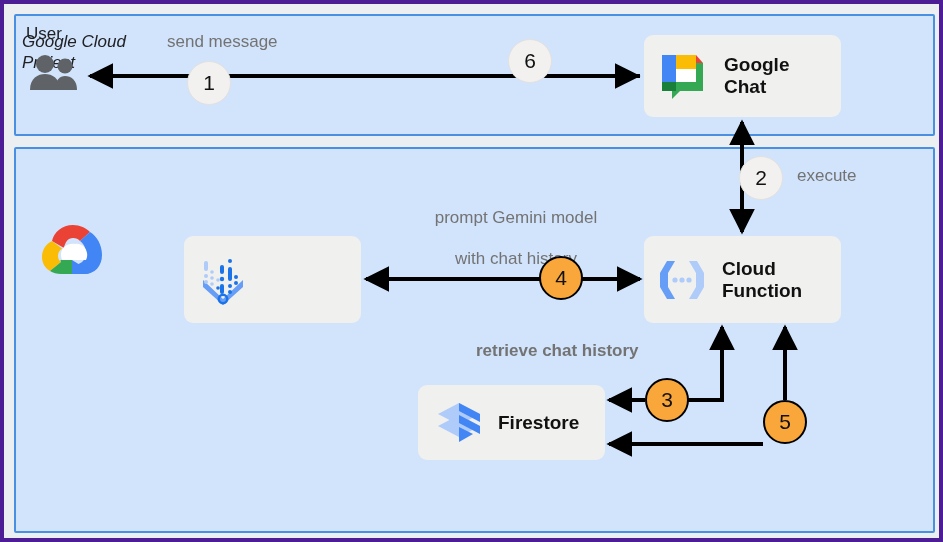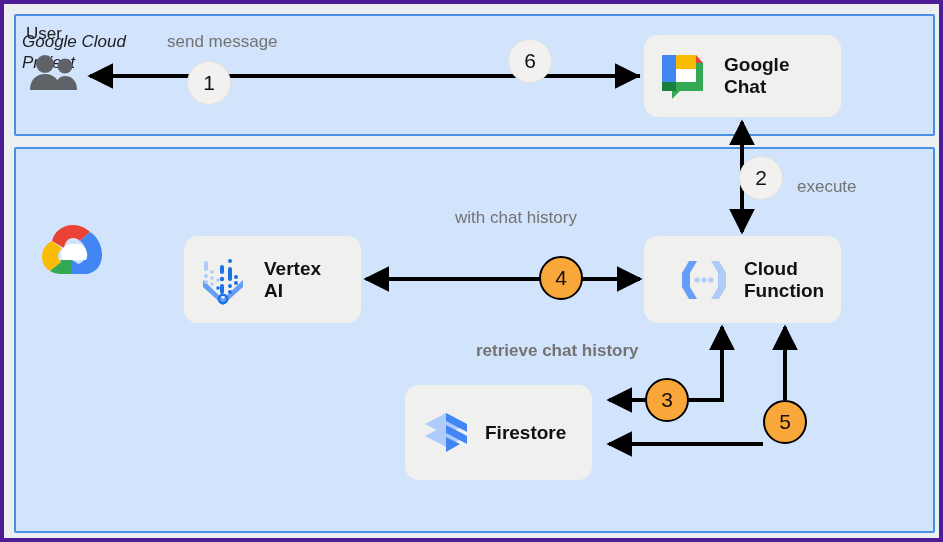--- a/index.html
+++ b/index.html
@@ -34,21 +34,21 @@
     white-space:pre-line;
     font-weight:400;
   }
   #title-user{ left:22px; top:20px; }
   #title-gcp{ left:18px; top:28px;font-style:italic; }
 
   
   .card{
     position:absolute;
     background:#f0f0ee;
-    border-radius:14px;
+    border-radius:9px;
     display:flex;
     align-items:center;
     box-sizing:border-box;
   }
   .card-label{
     font-size:19px;
     font-weight:bold;
     color:#111;
     line-height:1.14;
     white-space:pre-line;
@@ -59,45 +59,45 @@
     flex:0 0 auto;
   }
   #card-chat{ left:640px; top:31px; width:197px; height:82px; }
   #card-chat .card-ico{ width:62px; margin-left:8px; }
   #card-chat .card-label{ margin-left:10px; }
 
   #card-vertex{ left:180px; top:232px; width:177px; height:87px; }
   #card-vertex .card-ico{ width:58px; margin-left:10px; }
   #card-vertex .card-label{ margin-left:12px; }
 
-  #card-cf{ left:640px; top:232px; width:197px; height:87px;padding-left:22px; }
+  #card-cf{ left:640px; top:232px; width:197px; height:87px; }
   #card-cf .card-ico{ width:60px; margin-left:8px; }
   #card-cf .card-label{ margin-left:10px; }
 
-  #card-fs{ left:401px; top:381px; width:187px; height:95px;align-items:center; }
+  #card-fs{ left:414px; top:381px; width:187px; height:75px;align-items:center; }
   #card-fs .card-ico{ width:58px; margin-left:12px; }
   #card-fs .card-label{ margin-left:10px; }
 
   
   #icon-user-people{ position:absolute; left:24px; top:50px; width:52px; height:38px; }
   #icon-gcloud{ position:absolute; left:36px; top:218px; width:64px; height:52px; }
 
   
   .edge-label{
     position:absolute;
     font-size:17px;
     color:#737373;
     line-height:1.2;
     white-space:pre-line;
     text-align:center;
   }
   .edge-label.bold{ font-weight:bold; }
   #lbl-send{ left:163px; top:28px; }
   #lbl-answer{ left:350px; top:90px; }
-  #lbl-execute{ left:793px; top:173px; }
+  #lbl-execute{ left:793px; top:162px; }
   #lbl-prompt{ left:408px; top:184px; width:208px; }
   #lbl-retrieve{ left:472px; top:337px; }
   #lbl-update{ left:705px; top:471px; }
 
   
   .badge{
     position:absolute;
     width:44px;height:44px;
     border-radius:50%;
     display:flex;align-items:center;justify-content:center;
@@ -205,22 +205,20 @@
           <circle cx="32" cy="37" r="2"></circle>
           <rect x="22" y="10" width="4" height="9" rx="2"></rect>
           <circle cx="24" cy="24" r="2.2"></circle>
           <rect x="22" y="29" width="4" height="10" rx="2"></rect>
           <circle cx="38" cy="22" r="2"></circle>
           <circle cx="38" cy="28" r="2"></circle>
           <circle cx="20" cy="33" r="1.8"></circle>
         </g>
       </svg>
     </div>
-    <div class="card-label">Vertex
-AI</div>
   </div>
 
   <div class="card" id="card-cf">
     <div class="card-ico">
       <svg width="52" height="52" viewBox="0 0 52 52">
         <path d="M 19 7 L 11 7 L 4 19 L 4 33 L 11 45 L 19 45 L 12 33 L 12 19 Z" fill="#669df6"></path>
         <path d="M 33 7 L 41 7 L 48 19 L 48 33 L 41 45 L 33 45 L 40 33 L 40 19 Z" fill="#aecbfa"></path>
         <circle cx="19" cy="26" r="2.6" fill="#aecbfa"></circle>
         <circle cx="26" cy="26" r="2.6" fill="#aecbfa"></circle>
         <circle cx="33" cy="26" r="2.6" fill="#aecbfa"></circle>
@@ -239,20 +237,21 @@
         <path d="M 25 17 L 46 28 L 46 36 L 25 25 Z" fill="#4285f4"></path>
         <path d="M 25 29 L 39 36 L 25 44 Z" fill="#4285f4"></path>
       </svg>
     </div>
     <div class="card-label">Firestore</div>
   </div>
 
   <div class="edge-label" id="lbl-send">send message</div>
   <div class="edge-label" id="lbl-execute">execute</div>
   <div class="edge-label" id="lbl-prompt">
+    <div>prompt Gemini model</div>
     <div class="bold">with chat history</div>
   </div>
   <div class="edge-label bold" id="lbl-retrieve">retrieve chat history</div>
 
   <div class="badge gray" id="badge-1">1</div>
   <div class="badge gray" id="badge-2">2</div>
   <div class="badge orange" id="badge-3">3</div>
   <div class="badge orange" id="badge-4">4</div>
   <div class="badge orange" id="badge-5">5</div>
   <div class="badge gray" id="badge-6">6</div>

